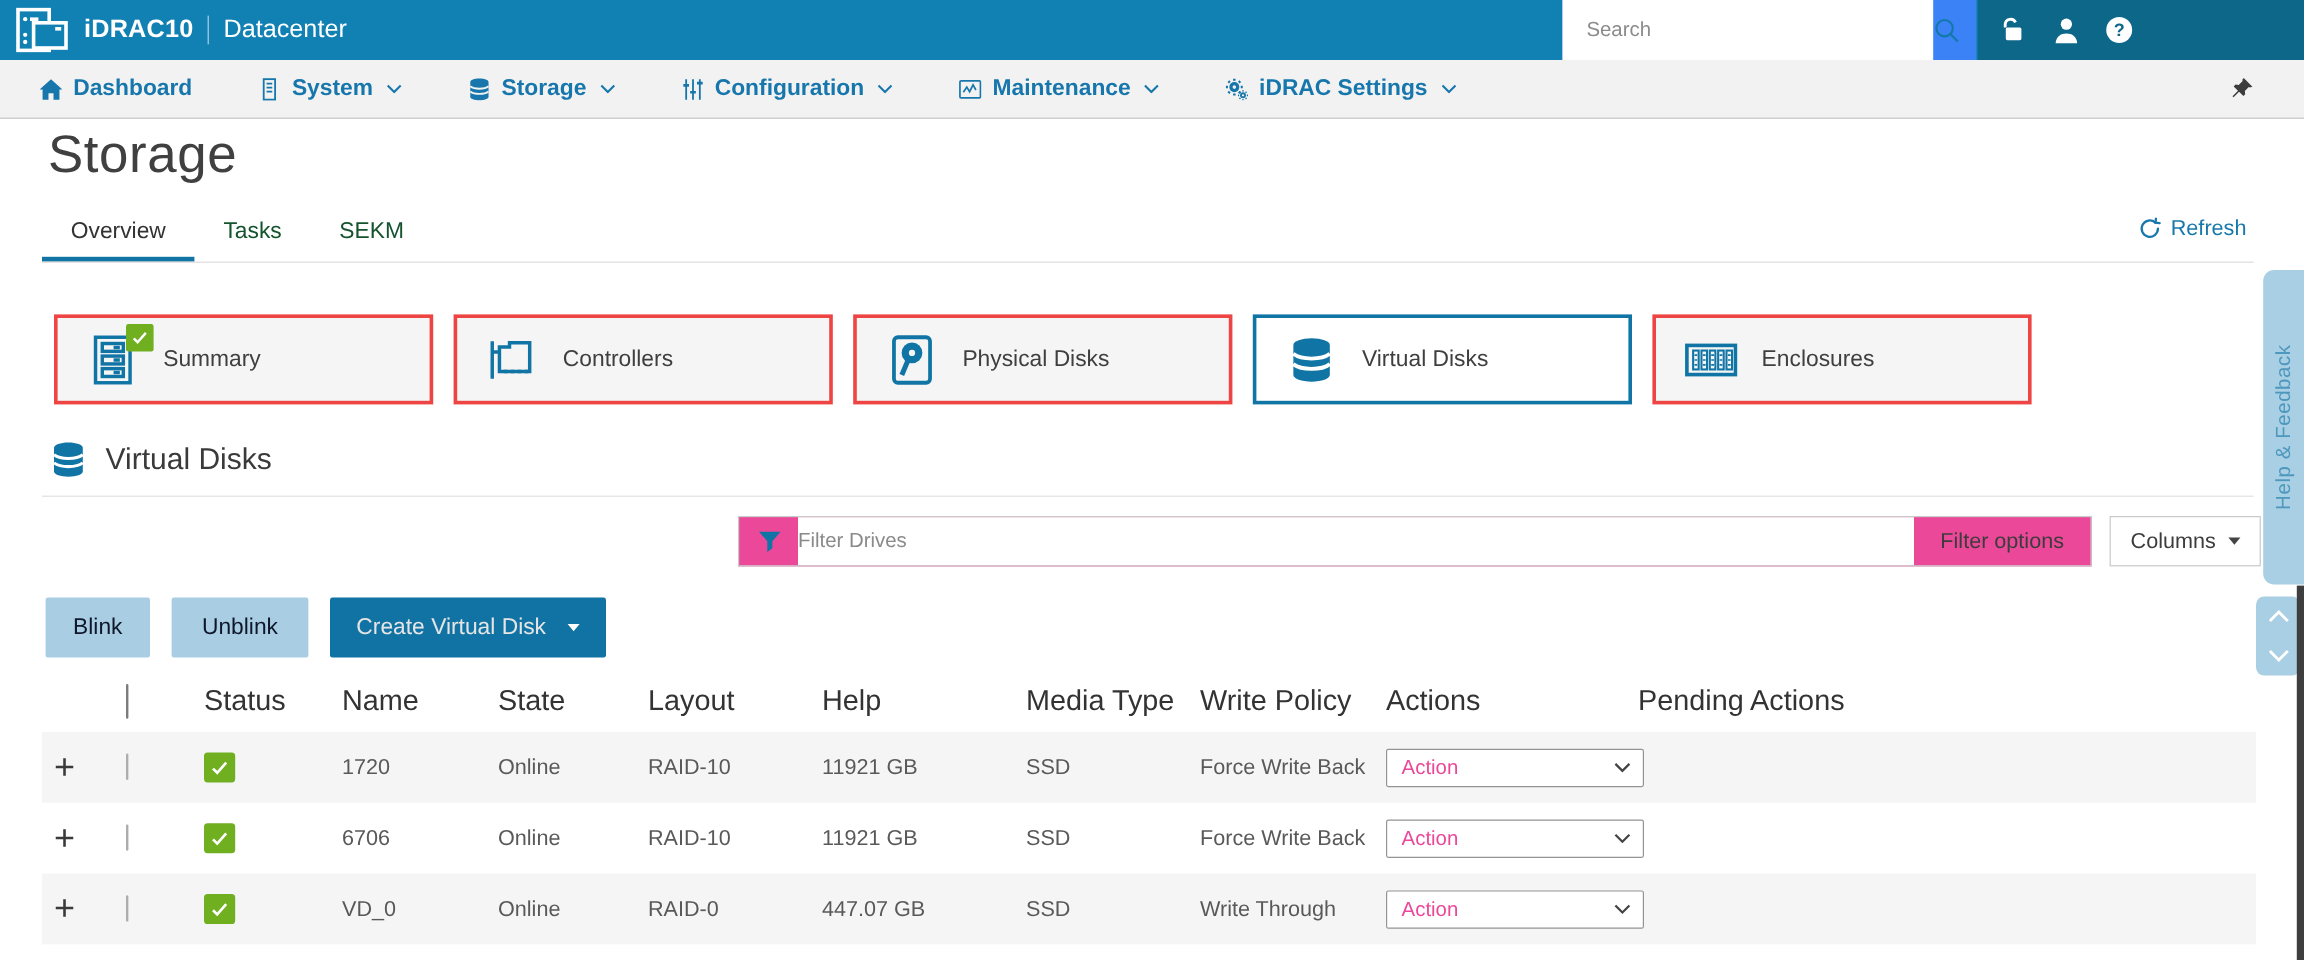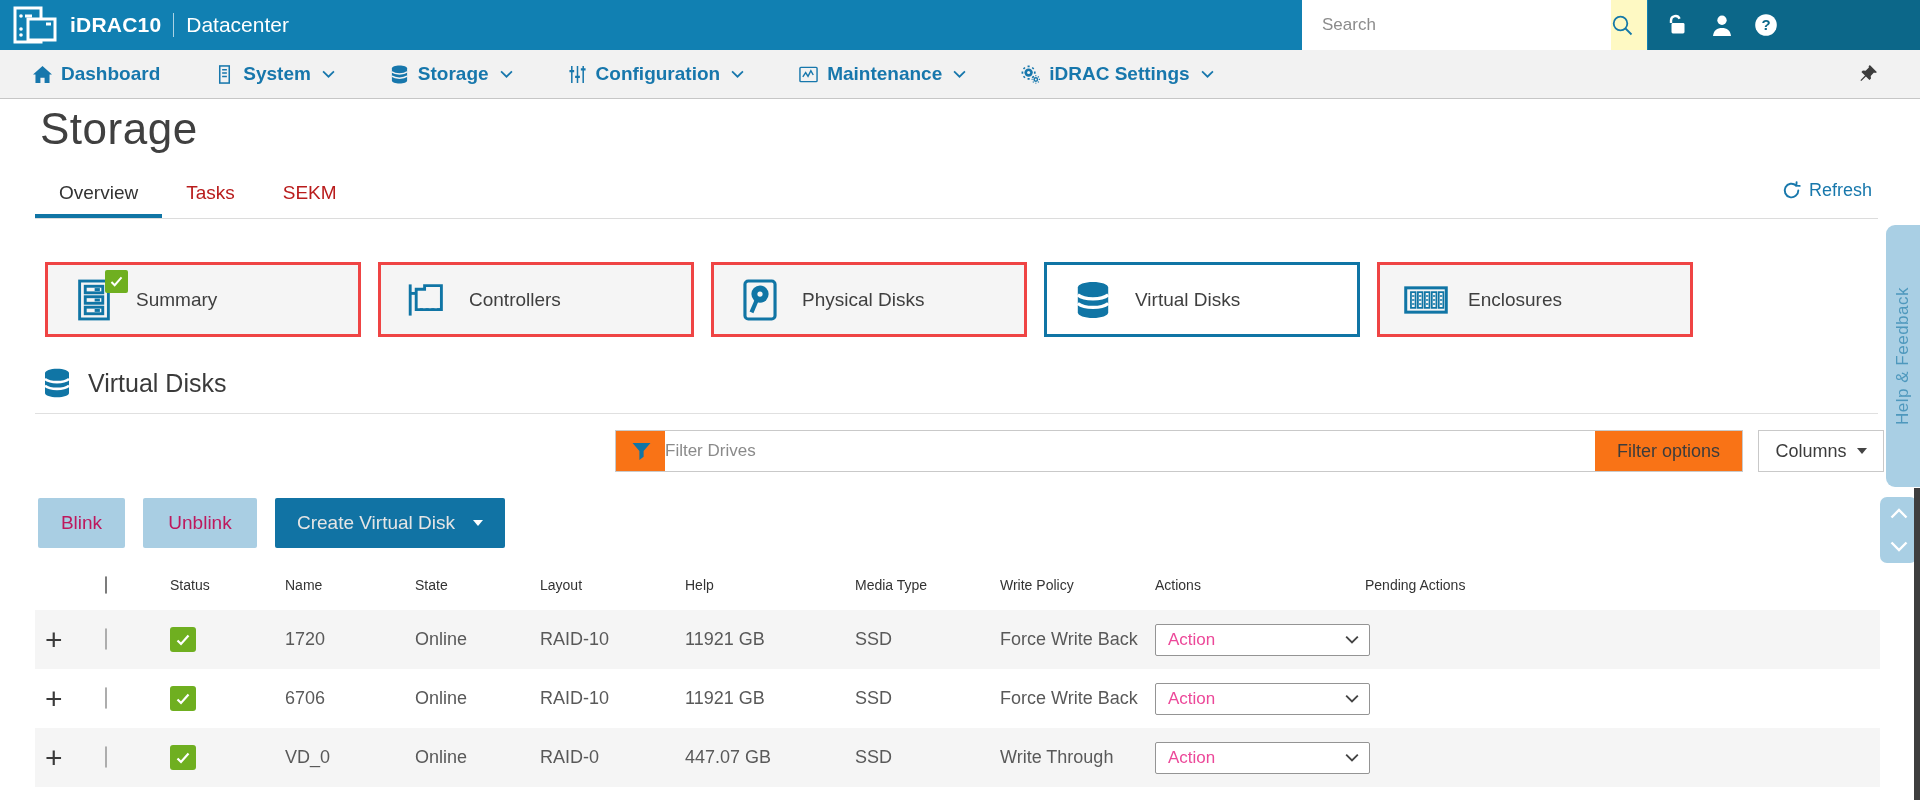--- a/index.html
+++ b/index.html
@@ -7,38 +7,38 @@
   body { font-family:"Liberation Sans", sans-serif; background:#fff; }
   .app { position:relative; width:1920px; height:800px; background:#fff; overflow:hidden; }
 
   
   .topbar { position:absolute; left:0; top:0; width:1920px; height:50px; background:#1180B2; }
   .brand { position:absolute; left:12px; top:0; height:50px; display:flex; align-items:center; gap:12px; color:#fff; }
   .brand .logo { width:46px; height:38px; }
   .brand .product { font-size:21px; font-weight:700; letter-spacing:.2px; }
   .brand .sep { width:1px; height:24px; background:rgba(255,255,255,.65); }
   .brand .model { font-size:21px; font-weight:400; }
-  .searchbox { position:absolute; left:1302px; top:0; width:345px; height:50px; background:#fef9c3; display:flex; align-items:center; }
+  .searchbox { position:absolute; left:1302px; top:0; width:345px; height:50px; background:#3b82f6; display:flex; align-items:center; }
   .searchbox input { border:none; outline:none; flex:1; height:100%; padding:0 10px 0 20px; font-size:17px; color:#444; font-family:"Liberation Sans",sans-serif; }
   .searchbox input::placeholder { color:#8c8c8c; }
   .searchbox .mag { width:22px; height:22px; color:#1478A8; margin-right:14px; cursor:pointer; }
   .topbar-right { position:absolute; left:1648px; top:0; width:272px; height:50px; background:#0C6789; display:flex; align-items:center; gap:20px; padding-left:18px; }
   .topbar-right .tb-ic { width:24px; height:24px; cursor:pointer; }
 
   
   .navbar { position:absolute; left:0; top:50px; width:1920px; height:49px; background:#F2F2F2; border-bottom:1px solid #C6C6C6; display:flex; align-items:center; gap:55px; padding-left:33px; }
   .nav-item { display:flex; align-items:center; gap:9px; color:#1777AC; font-size:19px; font-weight:700; cursor:pointer; white-space:nowrap; }
   .nav-item .nicon { width:19px; height:19px; }
   .nav-item .chev { width:13px; height:8px; margin-left:2px; }
   .nav-pin { position:absolute; right:42px; top:14px; width:20px; height:20px; color:#3d3d3d; cursor:pointer; }
 
   
   .page-title { position:absolute; left:40px; top:104px; font-size:44px; font-weight:300; color:#404040; letter-spacing:.5px; }
   .tabs { position:absolute; left:35px; top:176px; display:flex; }
-  .tab { padding:6px 24px 12px 24px; font-size:19px; color:#b91c1c; cursor:pointer; position:relative; }
+  .tab { padding:6px 24px 12px 24px; font-size:19px; color:#14532d; cursor:pointer; position:relative; }
   .tab.active { color:#333; }
   .tab.active::after { content:""; position:absolute; left:0; right:0; bottom:-2px; height:4px; background:#1075A5; }
   .tabs-border { position:absolute; left:35px; top:218px; width:1843px; height:1px; background:#DCDCDC; }
   .refresh { position:absolute; right:48px; top:180px; display:flex; align-items:center; gap:8px; color:#1878AC; font-size:18px; cursor:pointer; }
   .refresh svg { width:19px; height:19px; }
 
   
   .cards { position:absolute; left:45px; top:262px; display:flex; gap:17px; }
   .card { width:316px; height:75px; background:#F5F5F5; border:3px solid #ef4444; display:flex; align-items:center; padding-left:24px; gap:20px; cursor:pointer; }
   .card.selected { background:#fff; border:3px solid #1075A5; }
@@ -47,41 +47,41 @@
   .card .badge { position:absolute; top:-8px; right:-12px; width:23px; height:23px; background:#6FAF20; border-radius:2px; display:flex; align-items:center; justify-content:center; }
   .card .badge svg { width:13px; height:11px; }
 
   
   .section-head { position:absolute; left:42px; top:368px; display:flex; align-items:center; gap:16px; }
   .section-head .sicon { width:30px; height:30px; color:#1075A5; }
   .section-head .stitle { font-size:25px; color:#3A3A3A; }
   .section-divider { position:absolute; left:35px; top:413px; width:1843px; height:1px; background:#E0E0E0; }
 
   
-  .filterbox { position:absolute; left:615px; top:430px; width:1128px; height:42px; border:1px solid #C9C9C9; background:#f97316; display:flex; align-items:center; }
+  .filterbox { position:absolute; left:615px; top:430px; width:1128px; height:42px; border:1px solid #C9C9C9; background:#ec4899; display:flex; align-items:center; }
   .filterbox .funnel { width:19px; height:19px; margin:0 14px 0 16px; }
   .filterbox input { flex:1; border:none; outline:none; height:100%; font-size:17px; color:#444; font-family:"Liberation Sans",sans-serif; }
   .filterbox input::placeholder { color:#8A8A8A; }
   .filter-options { font-size:18px; color:#3C3C3C; padding:0 22px; cursor:pointer; white-space:nowrap; }
   .columns-btn { position:absolute; left:1758px; top:430px; width:126px; height:42px; border:1px solid #C9C9C9; background:#fff; display:flex; align-items:center; justify-content:center; gap:10px; font-size:18px; color:#3C3C3C; cursor:pointer; }
   .caret-down { width:0; height:0; border-left:5px solid transparent; border-right:5px solid transparent; border-top:6px solid #444; }
 
   
   .btn-row { position:absolute; left:38px; top:498px; display:flex; gap:18px; }
   .btn { height:50px; border:none; border-radius:2px; font-size:19px; font-family:"Liberation Sans",sans-serif; cursor:pointer; }
-  .btn.disabled { background:#A9CEE3; color:#be185d; cursor:default; }
+  .btn.disabled { background:#A9CEE3; color:#0f172a; cursor:default; }
   .btn.blink { width:87px; }
   .btn.unblink { width:114px; }
   .btn.primary { width:230px; background:#1173A4; color:#e5e5e5; display:flex; align-items:center; justify-content:center; gap:18px; }
   .btn.primary .caret-down { border-top-color:#fff; }
 
   
   .vd-table { position:absolute; left:35px; top:560px; width:1845px; }
   .t-grid { display:grid; grid-template-columns:70px 65px 115px 130px 125px 145px 170px 145px 155px 210px 1fr; align-items:center; }
-  .t-head { height:50px; font-size:14px; color:#333; font-weight:400; }
+  .t-head { height:50px; font-size:24px; color:#333; font-weight:400; }
   .t-row { height:59px; font-size:18px; color:#595959; }
   .t-row.odd { background:#F5F5F5; }
   .expander { font-size:30px; font-weight:300; color:#3A3A3A; line-height:1; padding-left:10px; cursor:pointer; }
   .checkbox { width:18px; height:18px; border:1px solid #ADADAD; border-radius:2px; background:#FDFDFD; cursor:pointer; }
   .t-head .checkbox { border-color:#7C7C7C; }
   .status-ok { width:26px; height:25px; background:#6FAF20; border-radius:3px; display:flex; align-items:center; justify-content:center; cursor:default; }
   .status-ok svg { width:14px; height:12px; }
   .select { width:215px; height:32px; background:#fff; border:1px solid #949494; border-radius:2px; display:flex; align-items:center; justify-content:space-between; padding:0 10px 0 12px; font-size:17px; color:#ec4899; cursor:pointer; }
   .select svg { width:14px; height:9px; color:#444; }
 

